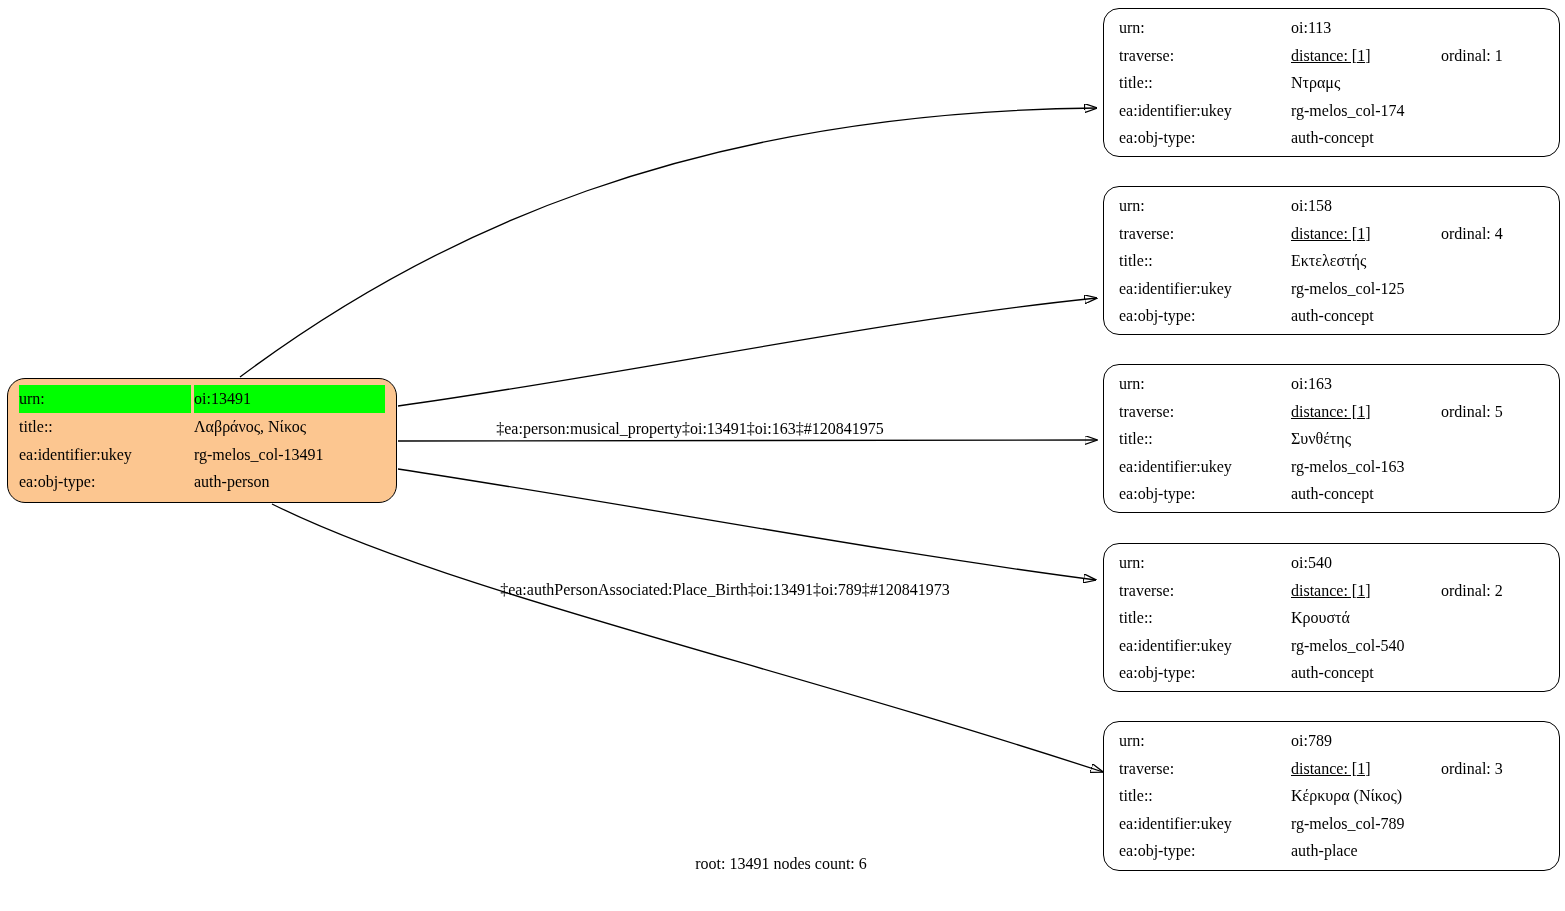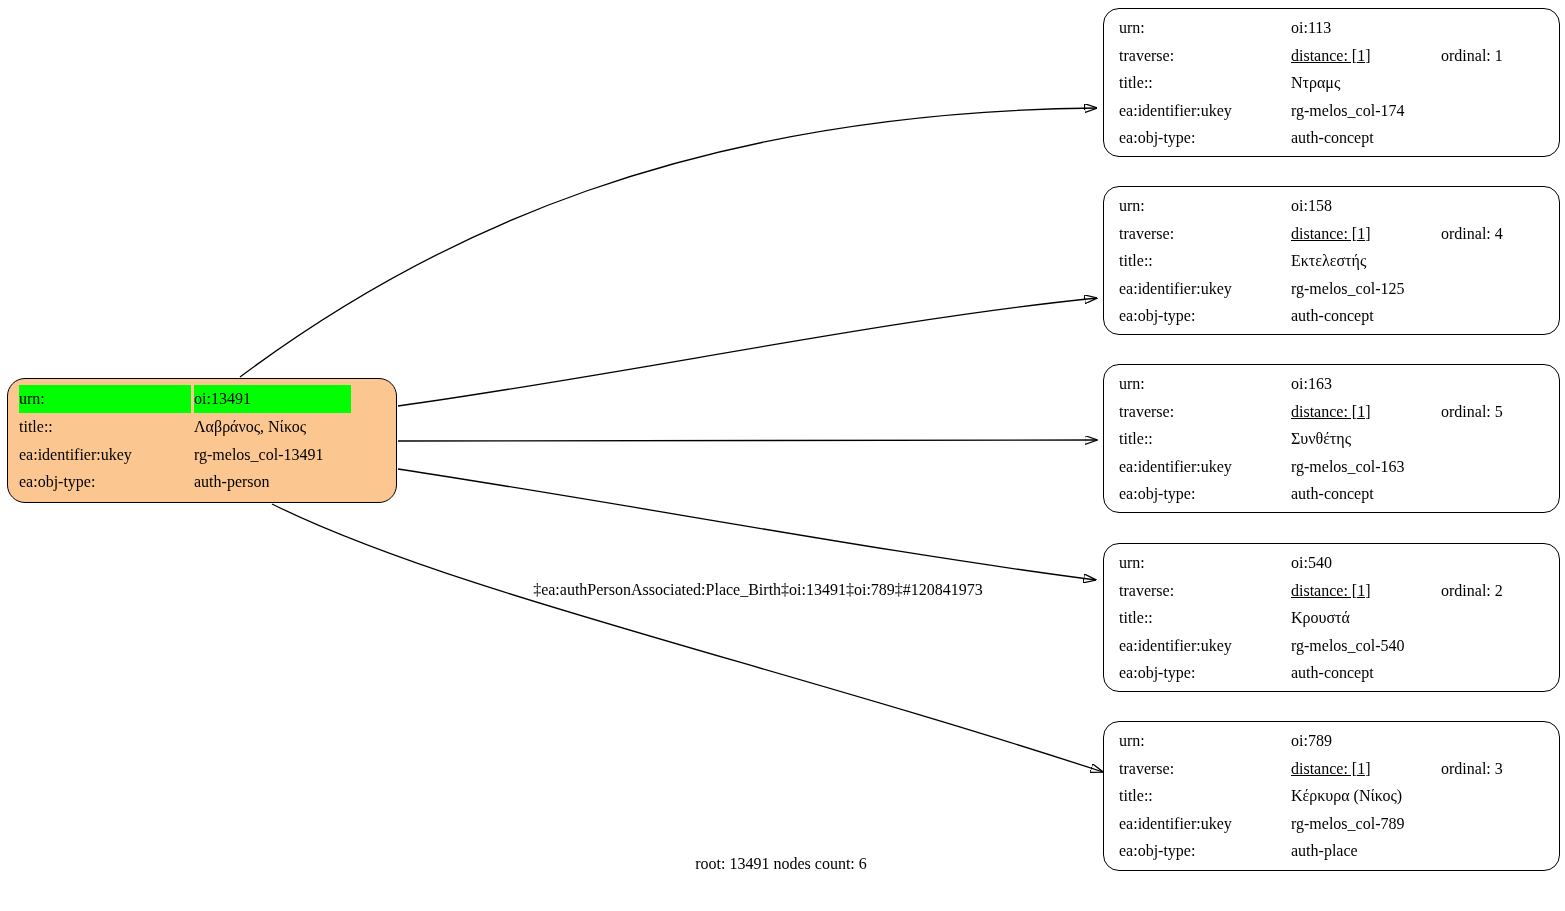--- a/index.html
+++ b/index.html
@@ -34,39 +34,39 @@
   .gnode .dist{width:150px;flex:0 0 150px;text-decoration:underline;}
 
   .rootnode{
     left:7px;top:378px;width:390px;height:125px;
     border-radius:18px;
     padding:6px 0 6px 0;
   }
   .rootnode .row{padding-left:11px;padding-right:8px;line-height:27.8px;}
   .rootnode .k{width:175px;flex:0 0 175px;}
   .rootnode .row.hl .k{margin-right:3px;width:172px;flex:0 0 172px;}
-  .rootnode .row.hl .v{width:157px;}
+  .rootnode .row.hl .v{width:191px;}
 
   .n1{left:1103px;top:8px;width:457px;height:149px;}
   .n2{left:1103px;top:186px;width:457px;height:149px;}
   .n3{left:1103px;top:364px;width:457px;height:149px;}
   .n4{left:1103px;top:543px;width:457px;height:149px;}
   .n5{left:1103px;top:721px;width:457px;height:150px;}
 
   .edge-label{
     position:absolute;
     white-space:nowrap;
     line-height:20px;
     transform:translateX(-50%);
   }
   .el1{left:704px;top:91px;}
   .el2{left:692px;top:284px;}
   .el3{left:690px;top:419px;}
   .el4{left:688px;top:458px;}
-  .el5{left:758px;top:580px;}
+  .el5{left:725px;top:580px;}
 
   .caption{
     position:absolute;
     left:781px;top:852px;
     transform:translateX(-50%);
     white-space:nowrap;
     line-height:24px;
   }
 </style>
 </head>
@@ -80,20 +80,21 @@
         <path d="M0,0 L13,4.5 L0,9 z" fill="#000" stroke="none"></path>
       </marker>
     </defs>
     <path d="M 240,377 C 430,235 690,112 1097,108" marker-end="url(#arrowhead)"></path>
     <path d="M 398,406 C 640,372 880,320 1097,298" marker-end="url(#arrowhead)"></path>
     <path d="M 398,441 C 640,442 880,440 1097,440" marker-end="url(#arrowhead)"></path>
     <path d="M 398,469 C 640,506 880,552 1096,580" marker-end="url(#arrowhead)"></path>
     <path d="M 272,504 C 450,592 760,660 1103,772" marker-end="url(#arrowhead)"></path>
   </svg>
 
+  <div class="edge-label el3">‡ea:person:musical_property‡oi:13491‡oi:163‡#120841975</div>
   <div class="edge-label el5">‡ea:authPersonAssociated:Place_Birth‡oi:13491‡oi:789‡#120841973</div>
 
   <div class="gnode rootnode" style="background:#FCC690;">
     <div class="row hl">
       <span class="k" style="background:#00FF00;">urn:</span>
       <span class="v" style="background:#00FF00;">oi:13491</span>
     </div>
     <div class="row">
       <span class="k">title::</span>
       <span class="v">Λαβράνος, Νίκος</span>

